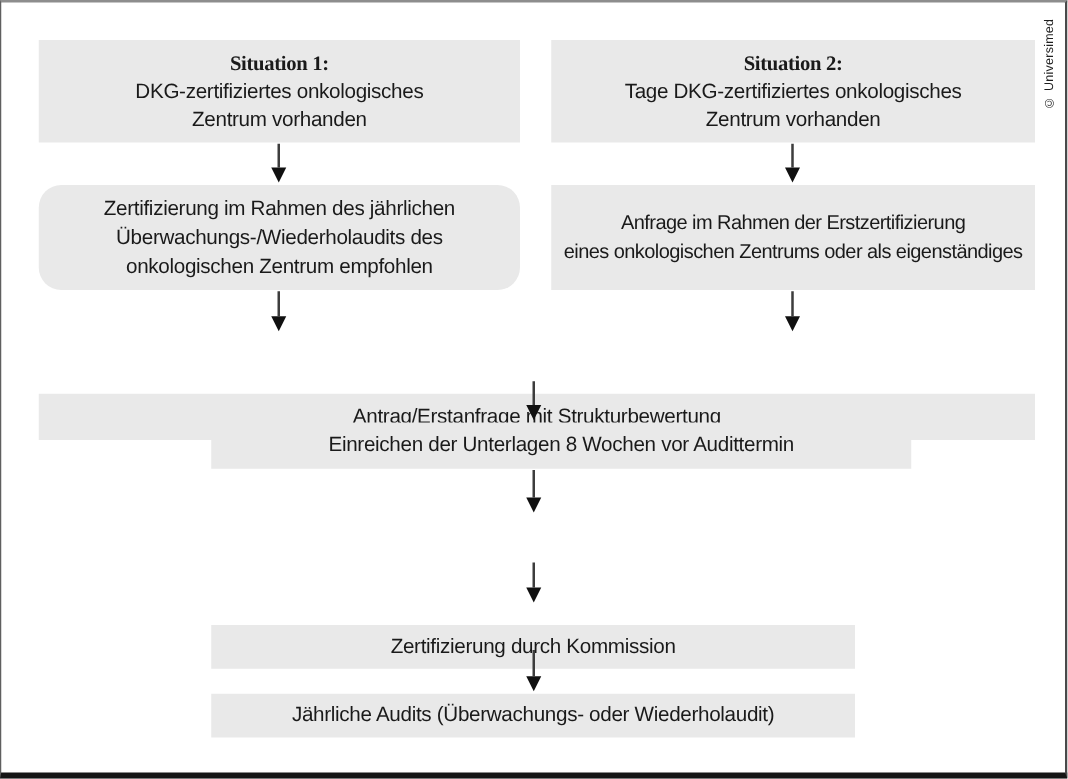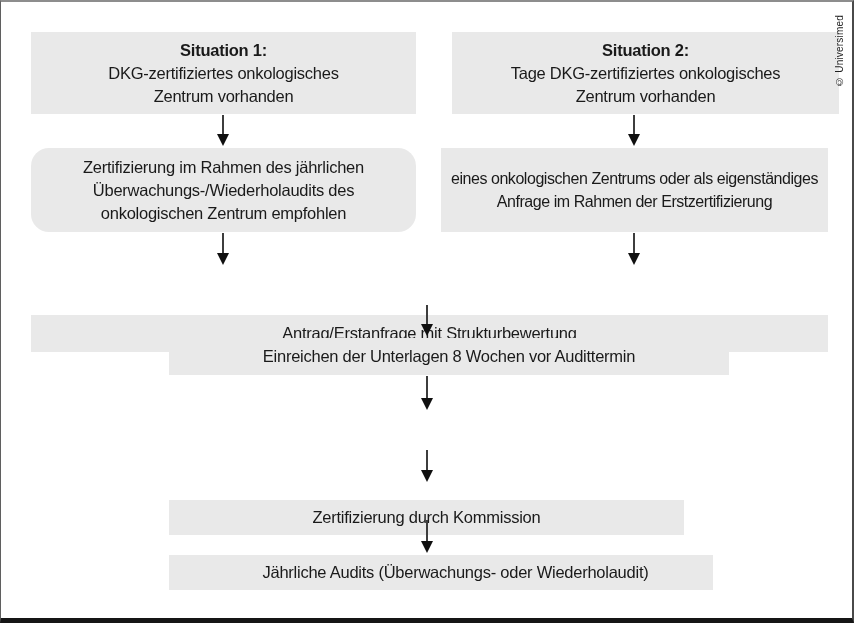--- a/index.html
+++ b/index.html
@@ -26,33 +26,33 @@
     color: #1a1a1a;
     display: flex;
     flex-direction: column;
     align-items: center;
     justify-content: center;
     text-align: center;
     font-size: 16.5px;
     line-height: 23px;
     letter-spacing: -0.25px;
   }
-  .box .title { font-weight: bold; }
+  .box .title { font-weight: bold; font-family: Liberation Serif, serif; }
   .box span { display: block; white-space: nowrap; }
 
   
   #box-s1        { left: 30px;  top: 30px;  width: 385px; height: 82px; }
-  #box-s2        { left: 440px; top: 30px;  width: 387px; height: 82px; margin-left: 11px; }
+  #box-s2        { left: 440px; top: 30px;  width: 387px; height: 82px; }
   #box-branch1   { left: 30px;  top: 146px; width: 385px; height: 84px; border-radius: 18px; }
   #box-branch2   { left: 440px; top: 146px; width: 387px; height: 84px; font-size: 16px; letter-spacing: -0.45px; }
   #box-merge     { left: 30px;  top: 265px; width: 797px; height: 37px; margin-top: 48px; }
   #box-step-0    { left: 168px; top: 336px; width: 560px; height: 37px; }
   #box-step-1    { left: 168px; top: 410px; width: 515px; height: 37px; }
   #box-step-2    { left: 168px; top: 482px; width: 515px; height: 35px; margin-top: 16px; }
-  #box-step-3    { left: 168px; top: 553px; width: 515px; height: 35px; padding-left: 29px; }
+  #box-step-3    { left: 168px; top: 553px; width: 515px; height: 35px; }
 
   
   .arrow {
     position: absolute;
     width: 12px;
     display: flex;
     flex-direction: column;
     align-items: center;
   }
   .arrow .shaft {
@@ -112,22 +112,22 @@
     <div class="shaft"></div>
     <div class="head"></div>
   </div>
 
   <div class="box" id="box-branch1">
     <span>Zertifizierung im Rahmen des jährlichen</span>
     <span>Überwachungs-/Wiederholaudits des</span>
     <span>onkologischen Zentrum empfohlen</span>
   </div>
   <div class="box" id="box-branch2">
+    <span>Anfrage im Rahmen der Erstzertifizierung</span>
     <span>eines onkologischen Zentrums oder als eigenständiges</span>
-    <span>Anfrage im Rahmen der Erstzertifizierung</span>
   </div>
 
   <div class="arrow" id="arrow-3">
     <div class="shaft"></div>
     <div class="head"></div>
   </div>
   <div class="arrow" id="arrow-4">
     <div class="shaft"></div>
     <div class="head"></div>
   </div>

